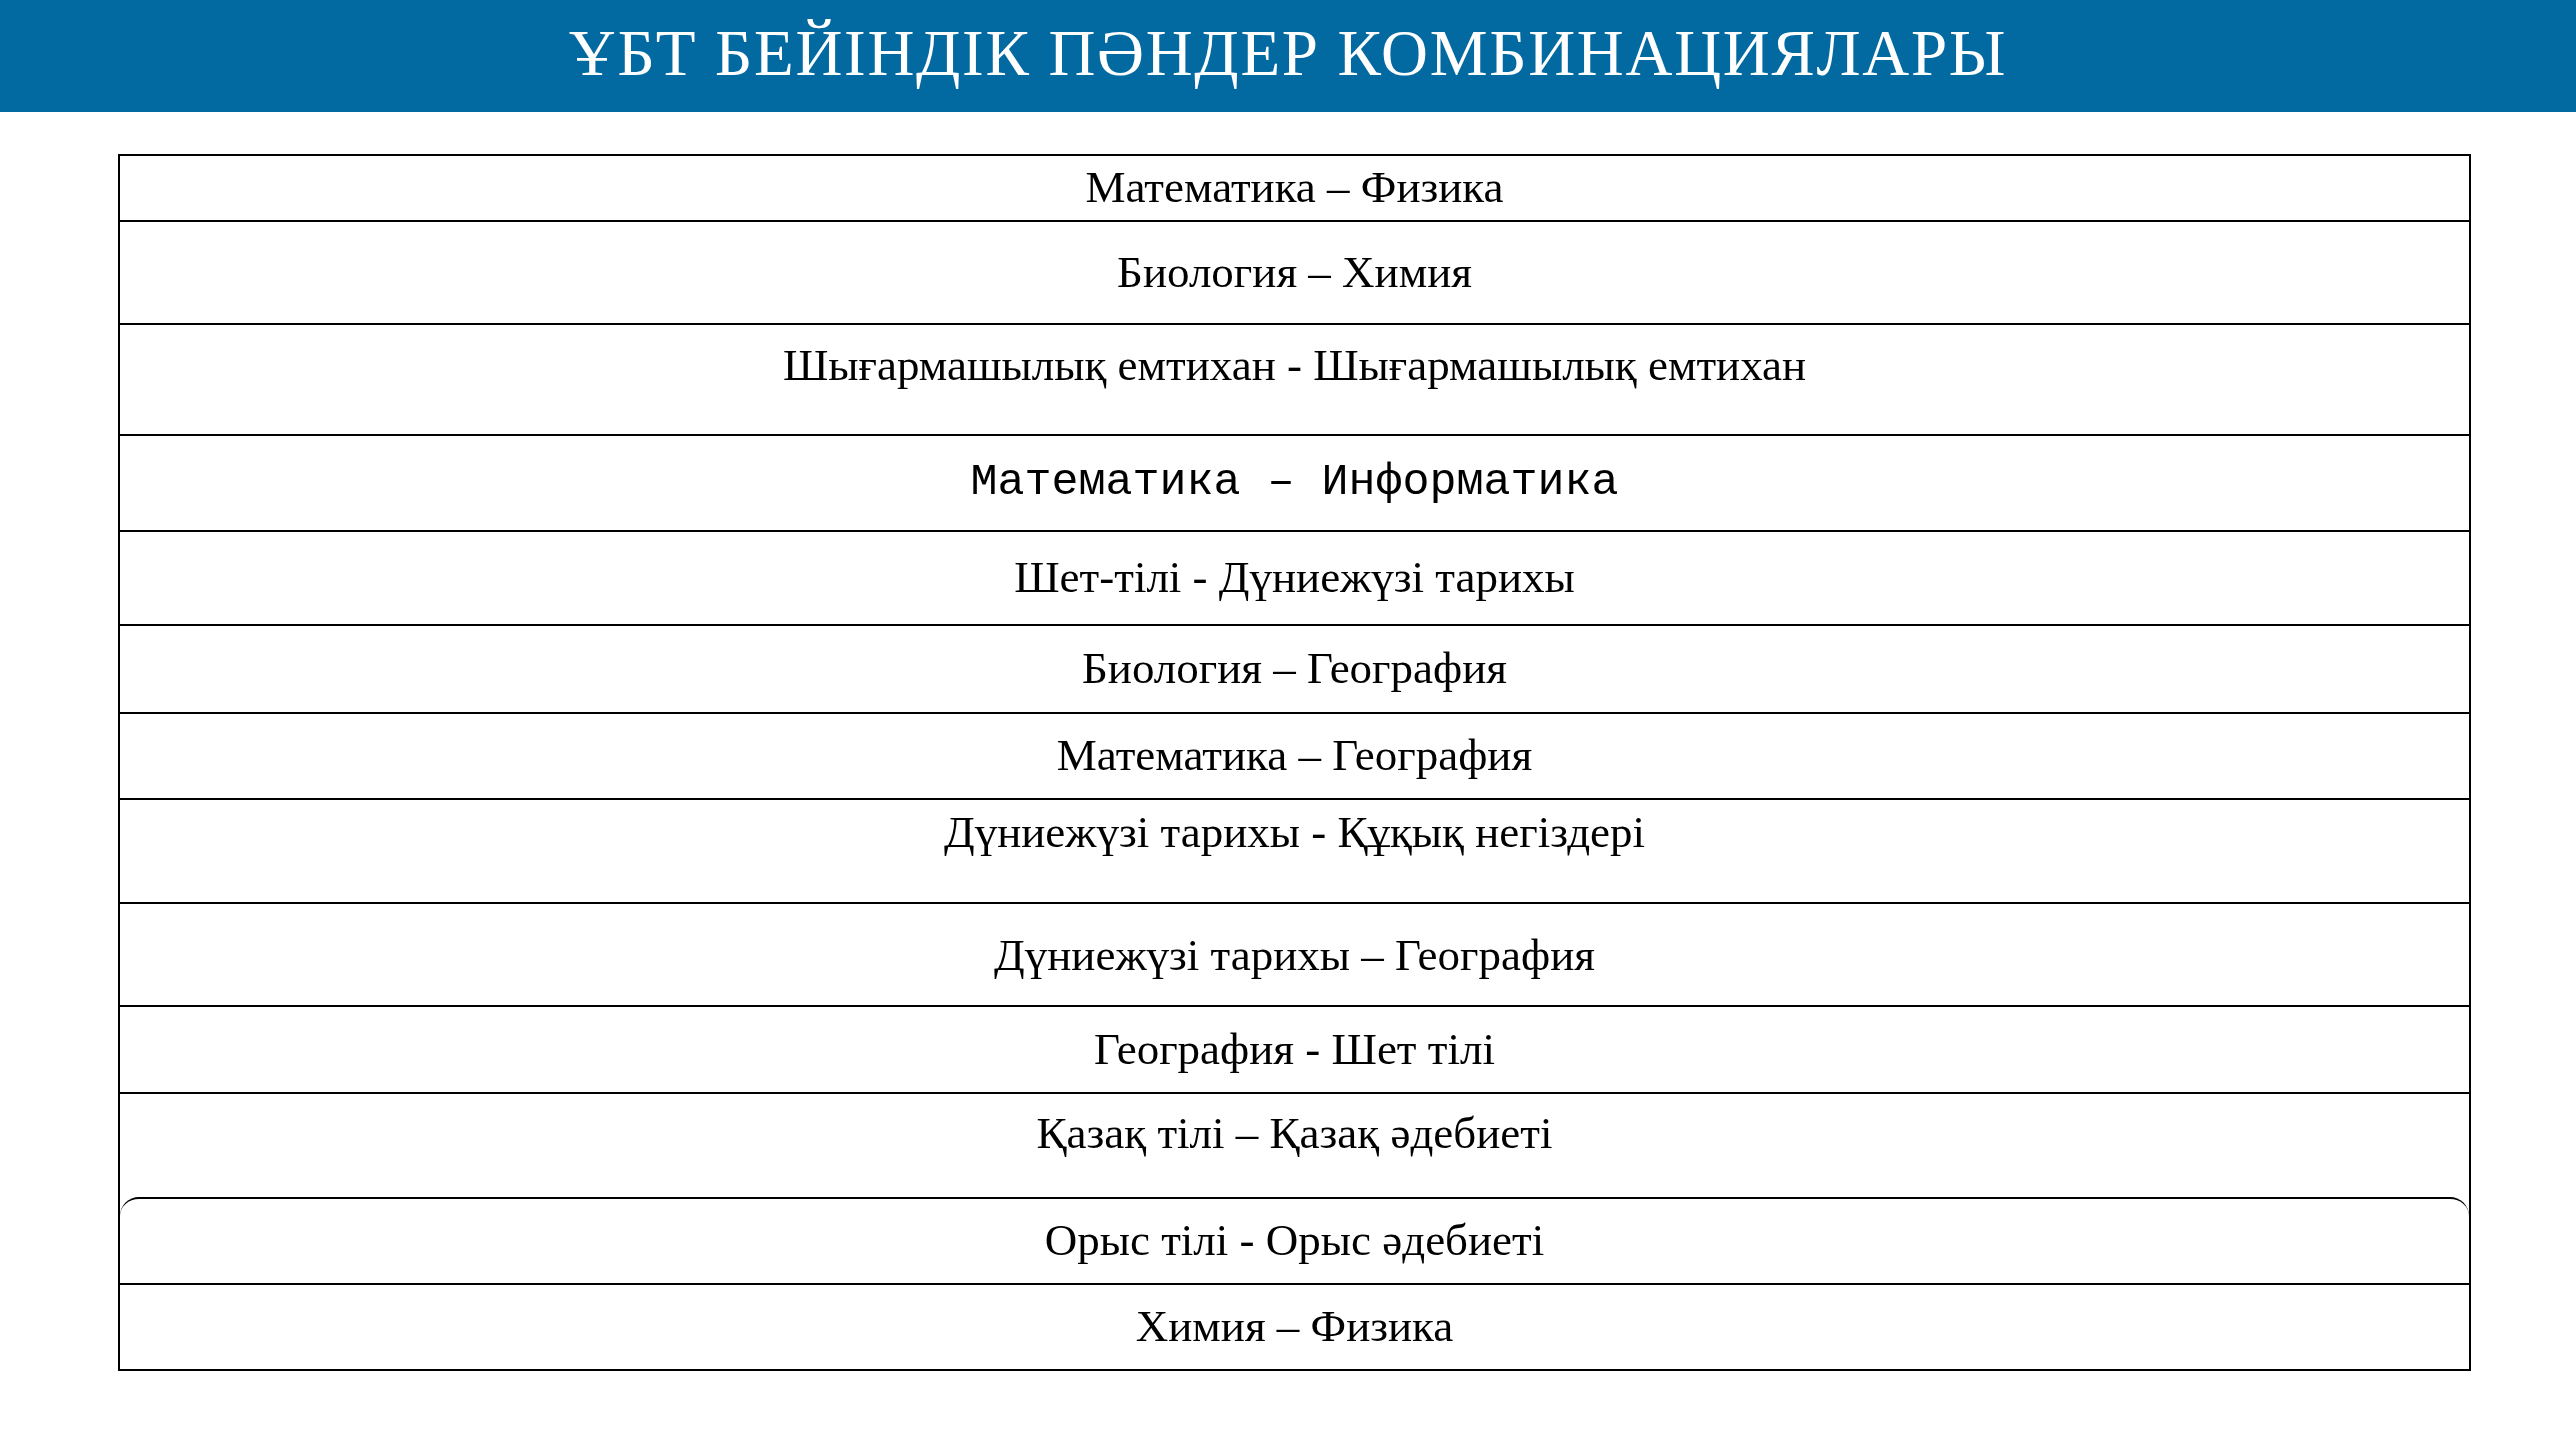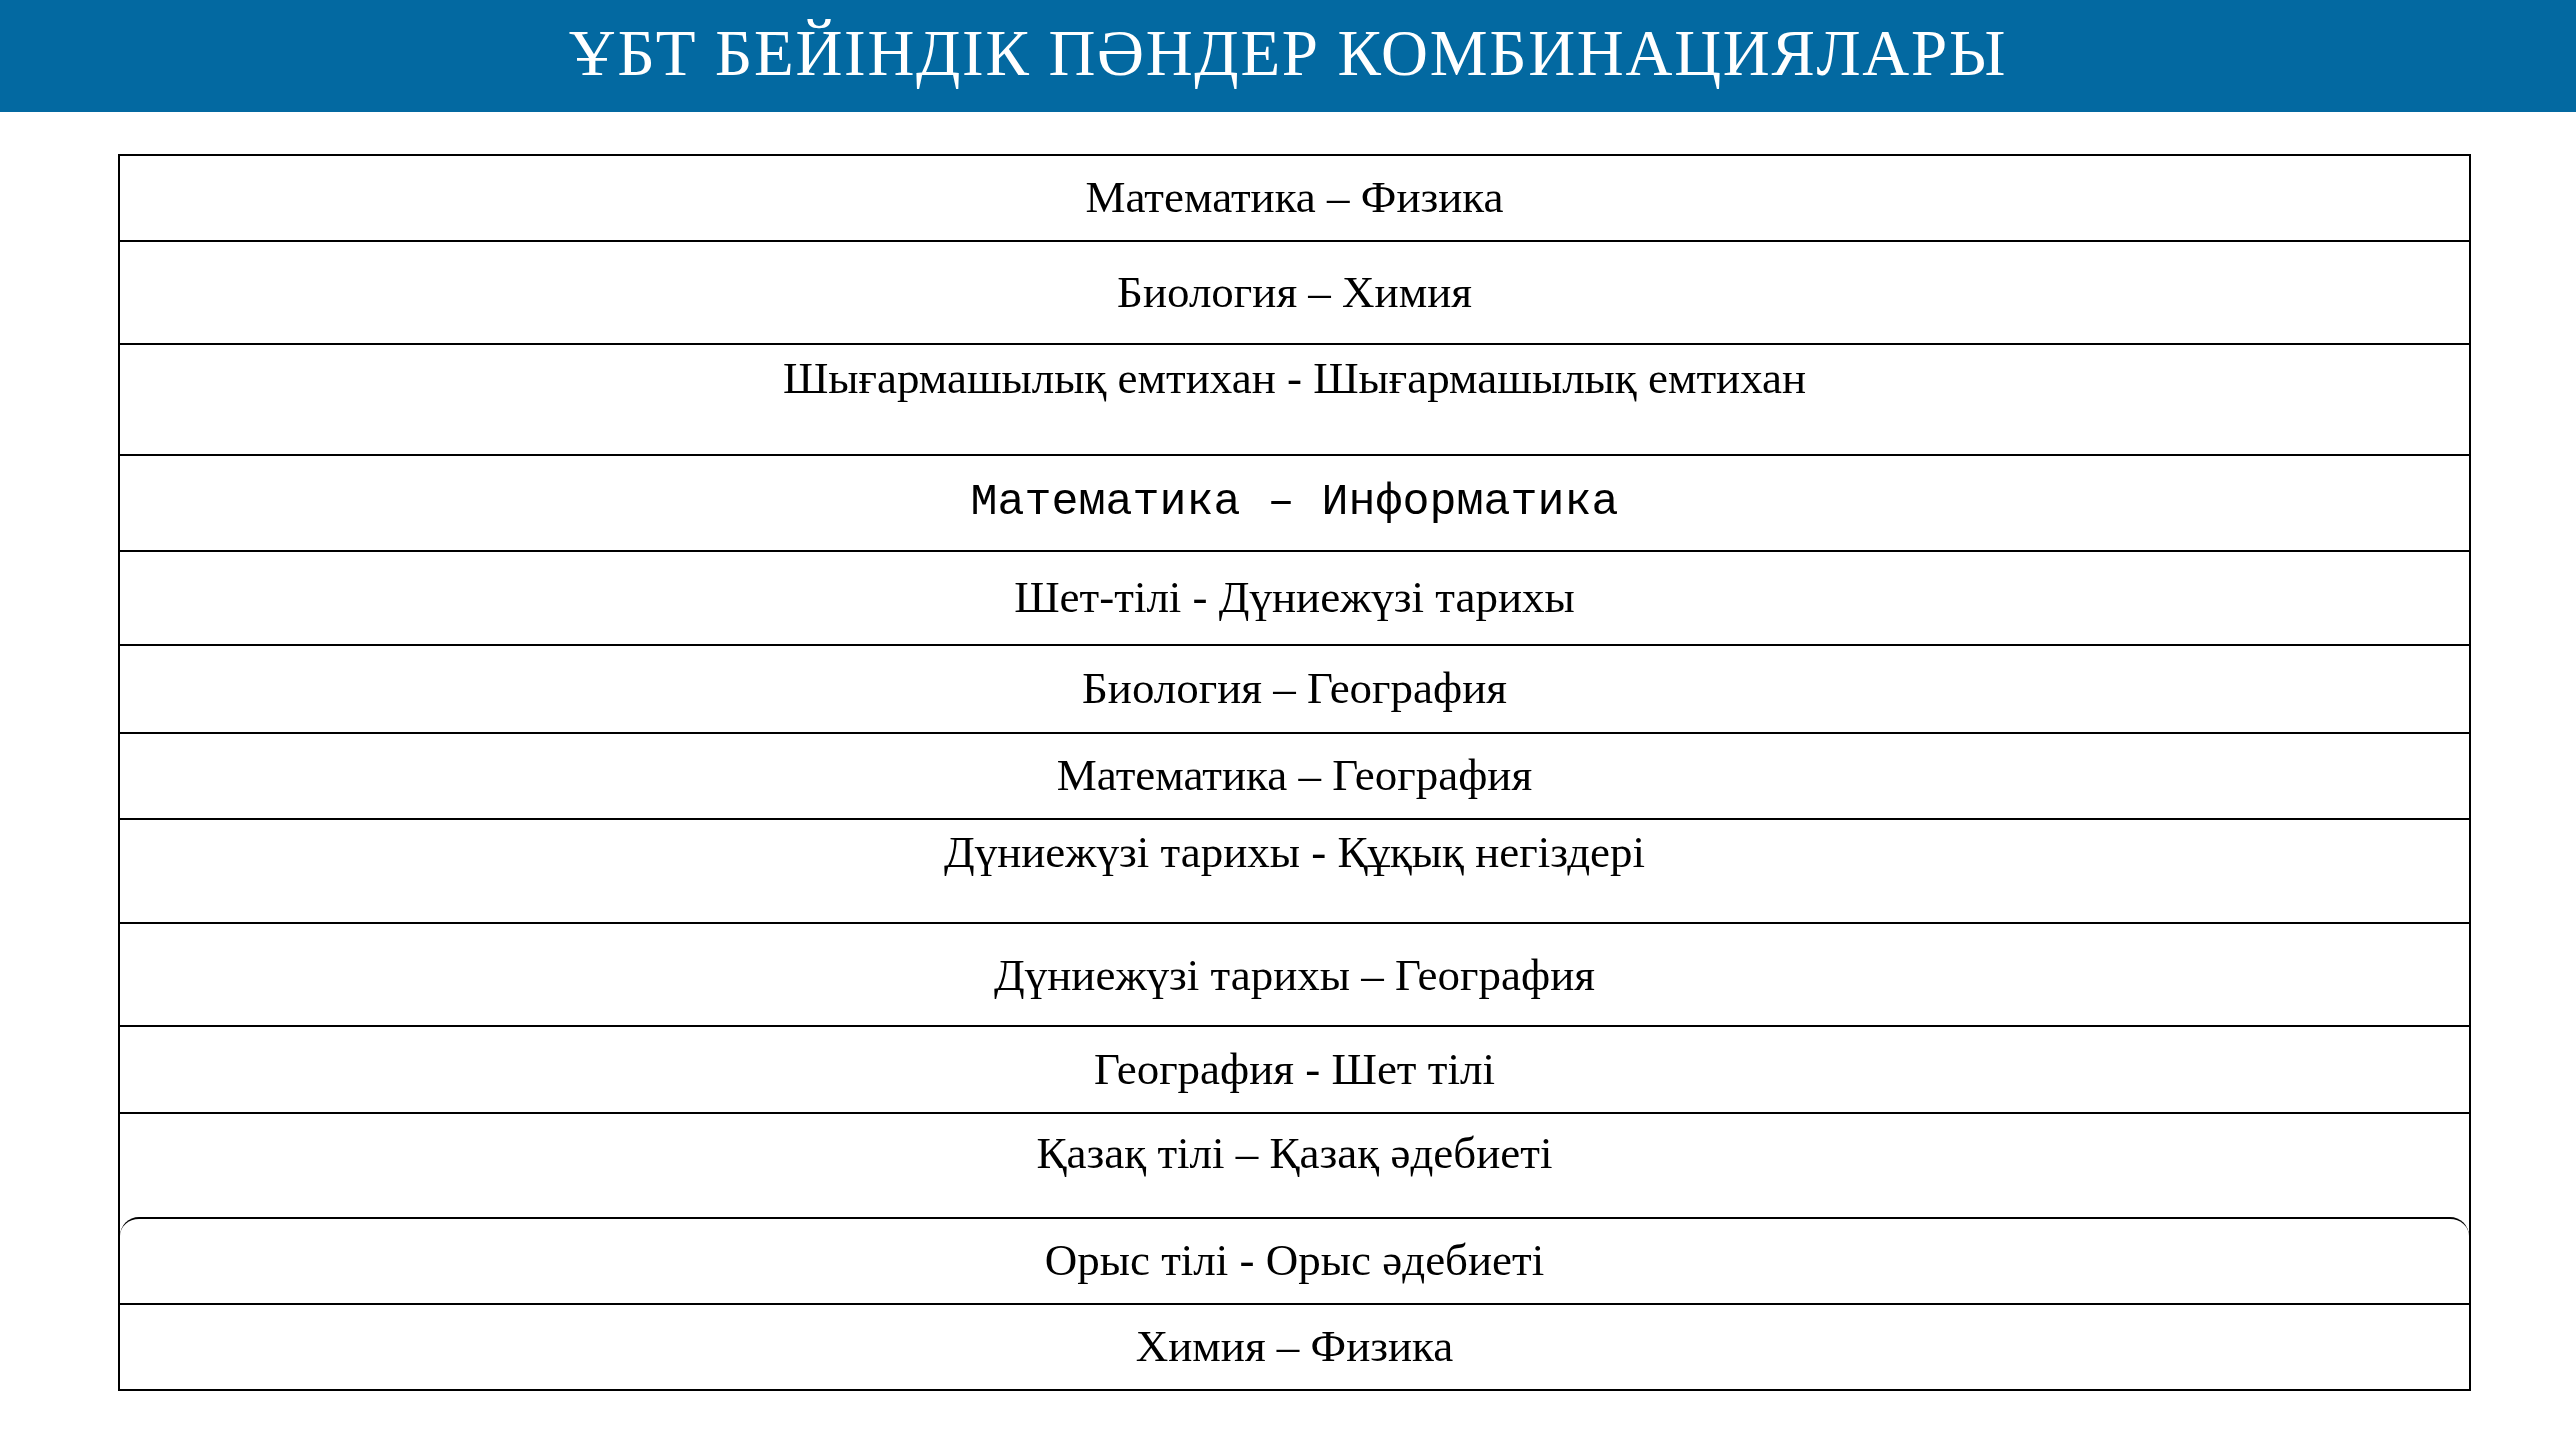--- a/index.html
+++ b/index.html
@@ -52,23 +52,23 @@
     justify-content: center;
     font-size: 45px;
     line-height: 1.15;
     color: #000000;
     white-space: nowrap;
   }
   .combo-row + .combo-row {
     border-top: 2.6px solid #000000;
   }
   
-  .combo-row:nth-child(1)  { height: 84px;  }
+  .combo-row:nth-child(1)  { height: 64px;  }
   .combo-row:nth-child(2)  { height: 103px;  }
-  .combo-row:nth-child(3)  { height: 111px; align-items: flex-start; padding-top: 8px; }
+  .combo-row:nth-child(3)  { height: 111px; align-items: flex-start; padding-top: 15px; }
   .combo-row:nth-child(4)  { height: 96px; font-family: Liberation Mono, monospace; }
   .combo-row:nth-child(5)  { height: 94px; }
   .combo-row:nth-child(6)  { height: 88px; }
   .combo-row:nth-child(7)  { height: 86px; }
   .combo-row:nth-child(8)  { height: 104px; align-items: flex-start; padding-top: 7px; }
   .combo-row:nth-child(9)  { height: 103px; align-items: flex-start; padding-top: 26px; }
   .combo-row:nth-child(10) { height: 87px; }
   .combo-row:nth-child(11) { height: 105px; align-items: flex-start; padding-top: 14px; }
   .combo-row:nth-child(12) { height: 86px; border-radius: 19px; }
   .combo-row:nth-child(13) { height: 86px; }

